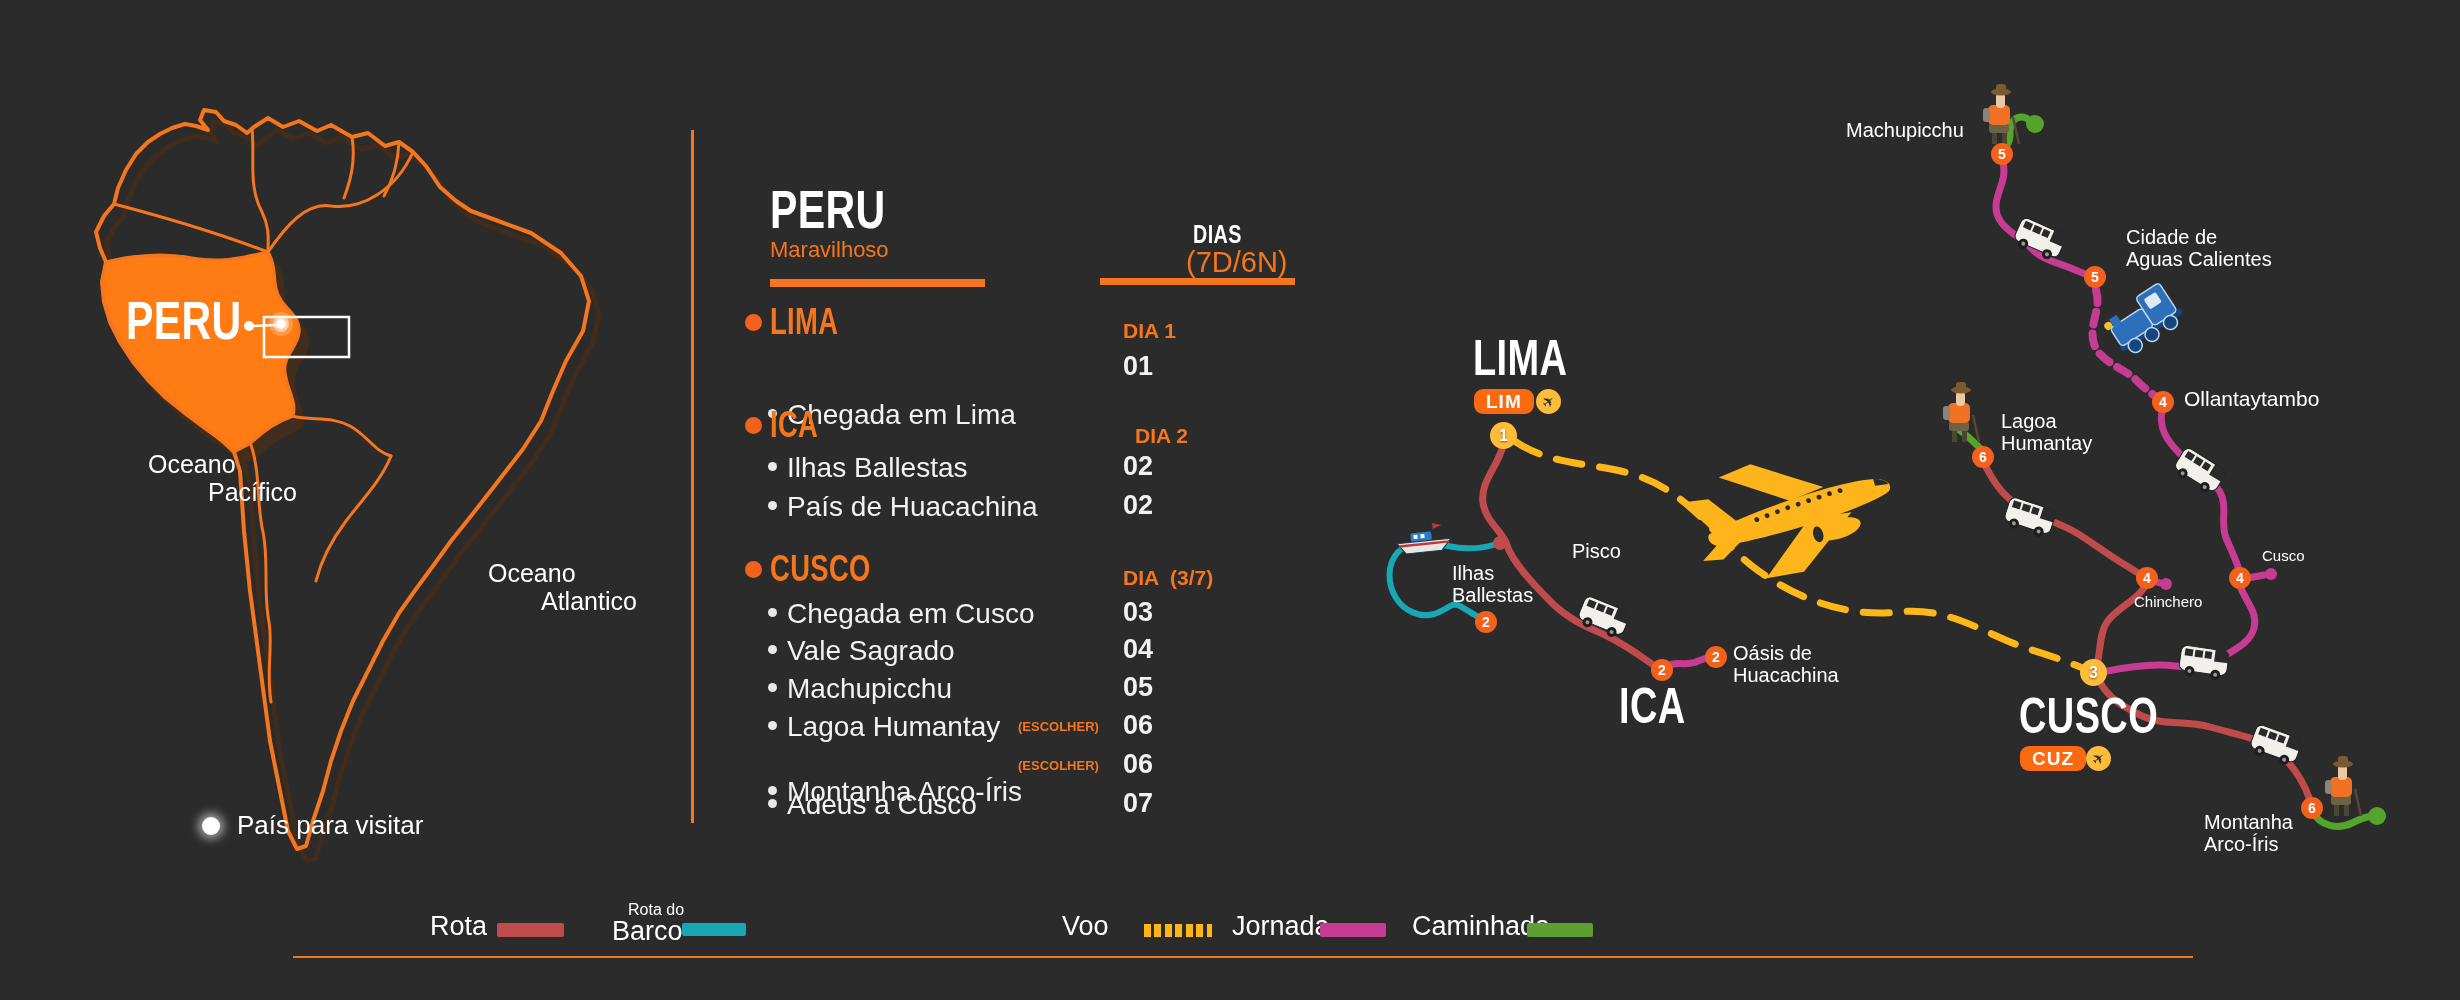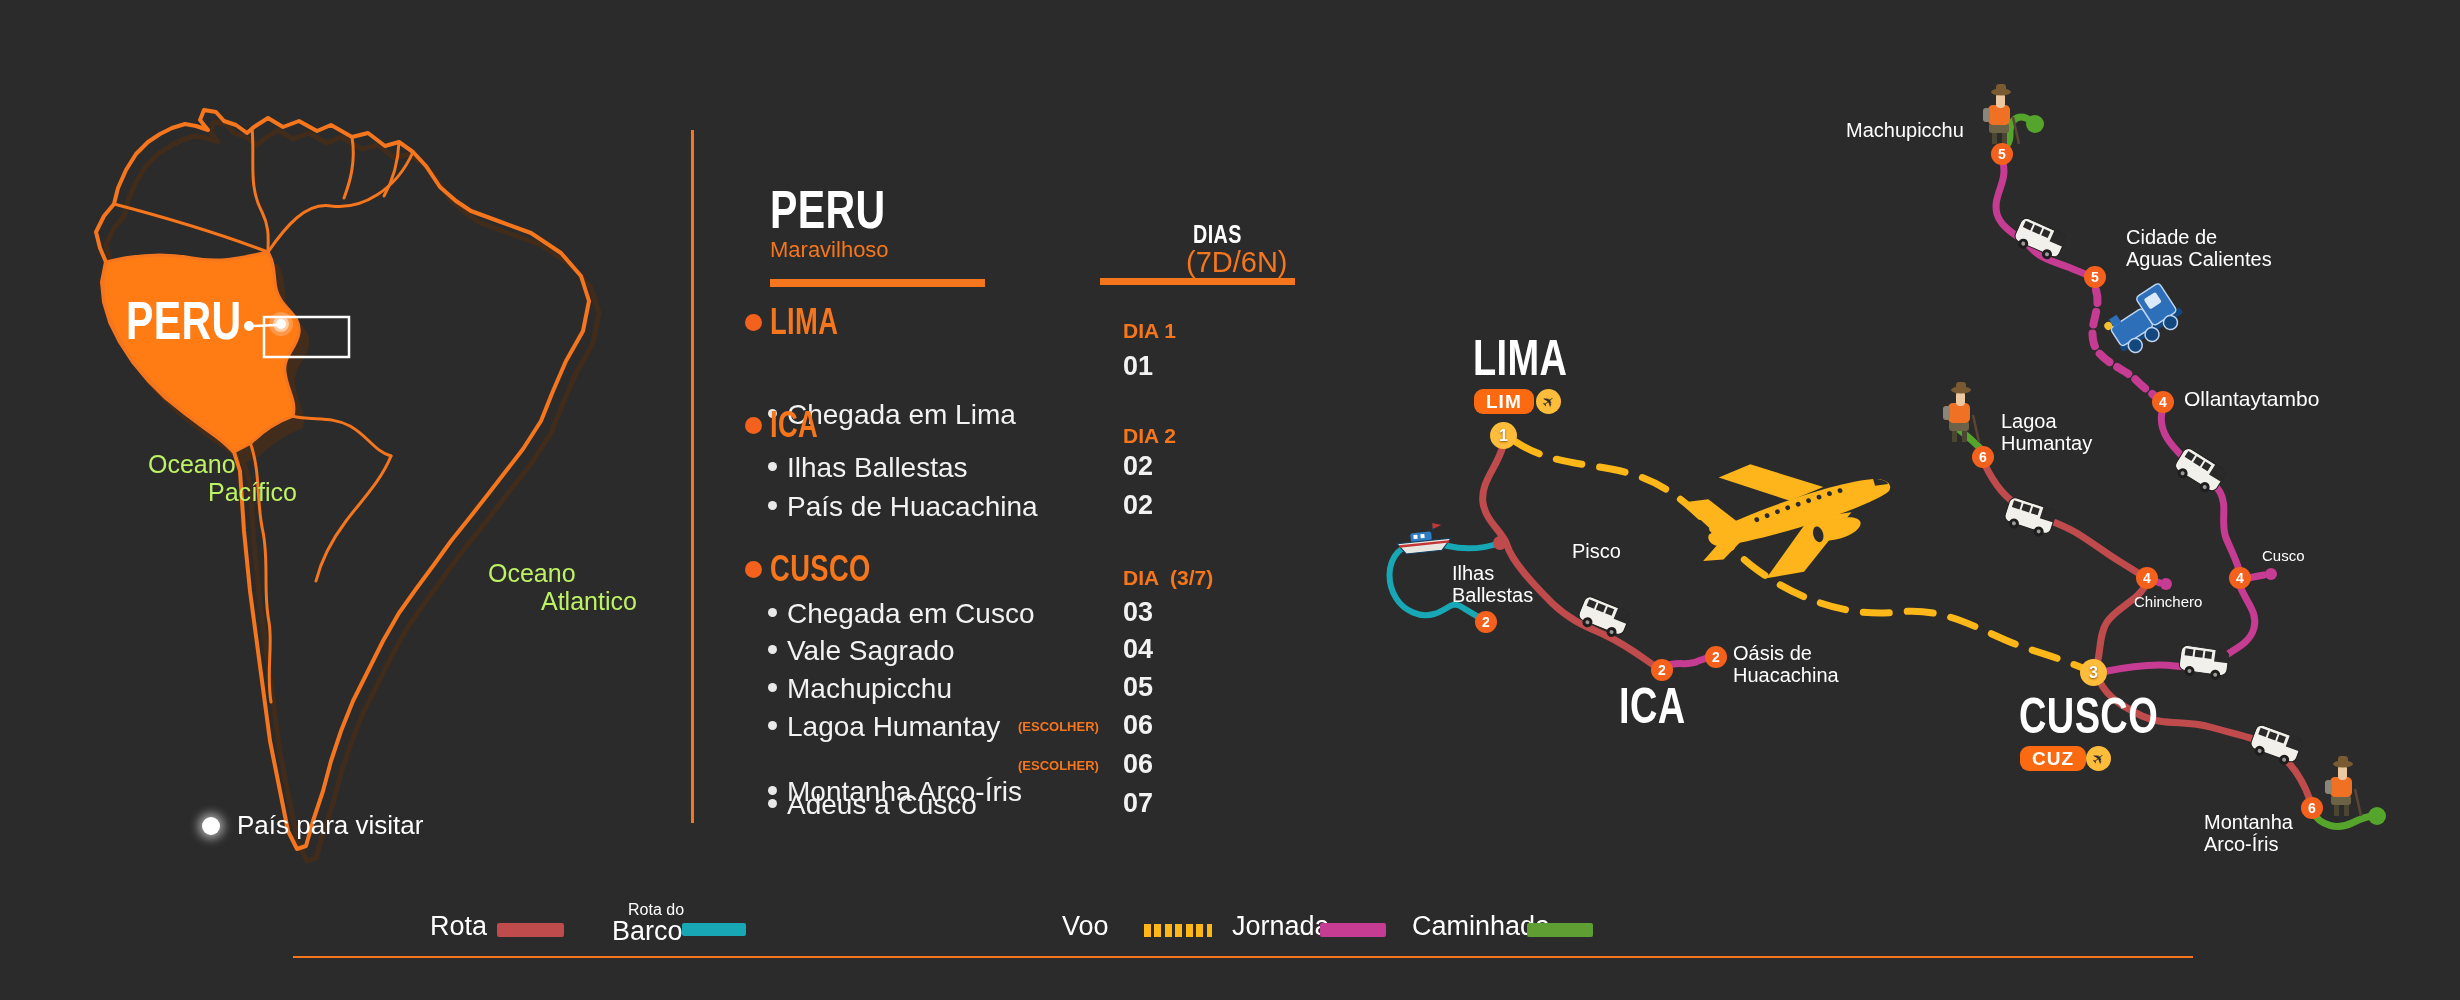--- a/index.html
+++ b/index.html
@@ -20,21 +20,21 @@
   .it-row::before{content:"";display:inline-block;width:9px;height:9px;border-radius:50%;
                   background:#e9e9e9;margin-right:10px;vertical-align:6px;}
   .it-num{position:absolute;left:1123px;font-size:27px;font-weight:bold;color:#f2f2f2;}
   .dia-label{position:absolute;left:1123px;font-size:21px;font-weight:bold;color:#f5761d;}
   .note{position:absolute;font-size:13px;font-weight:bold;color:#f5761d;}
   .bar{position:absolute;background:#f5761d;}
   
   .place{position:absolute;font-size:20px;color:#fff;line-height:1.1;white-space:nowrap;}
   .place .l2{display:block;}
   .place.small{font-size:15px;}
-  .ocean{position:absolute;font-size:25px;color:#bef264;line-height:1.12;white-space:nowrap;}
+  .ocean{position:absolute;font-size:25px;color:#ffffff;line-height:1.12;white-space:nowrap;}
   
   .badge{position:absolute;border-radius:50%;display:flex;align-items:center;justify-content:center;
          font-weight:bold;color:#fff;z-index:5;}
   .badge.orange{width:22px;height:22px;background:#f4611d;font-size:14px;}
   .badge.yellow{width:27px;height:27px;background:#fdbc3a;font-size:16px;
                 text-shadow:0 1px 2px rgba(125,60,0,.85);}
   .code-badge{position:absolute;height:25px;padding:0 12px;background:#fb6a10;border-radius:9px;
               display:flex;align-items:center;justify-content:center;font-size:19px;font-weight:bold;
               color:#fff;letter-spacing:1px;z-index:5;}
   .plane-badge{position:absolute;width:25px;height:25px;border-radius:50%;background:#fdbc3a;
@@ -246,21 +246,21 @@
     <span class="cond">LIMA</span>
   </div>
   <div class="dia-label" style="top:319px;">DIA 1</div>
   <div class="it-row" style="top:352px;margin-top:47px;">Chegada em Lima</div>
   <div class="it-num" style="top:351px;">01</div>
 
   <span class="sec-dot" style="left:745px;top:417px;"></span>
   <div class="abs sec-head" style="left:770px;top:407px;">
     <span class="cond">ICA</span>
   </div>
-  <div class="dia-label" style="top:424px;">DIA 2</div>
+  <div class="dia-label" style="top:424px;margin-left:12px;">DIA 2</div>
   <div class="it-row" style="top:452px;">Ilhas Ballestas</div>
   <div class="it-num" style="top:451px;">02</div>
   <div class="it-row" style="top:491px;">País de Huacachina</div>
   <div class="it-num" style="top:490px;">02</div>
 
   <span class="sec-dot" style="left:745px;top:561px;"></span>
   <div class="abs sec-head" style="left:770px;top:551px;">
     <span class="cond">CUSCO</span>
   </div>
   <div class="dia-label" style="top:566px;white-space:pre;">DIA  (3/7)</div>

